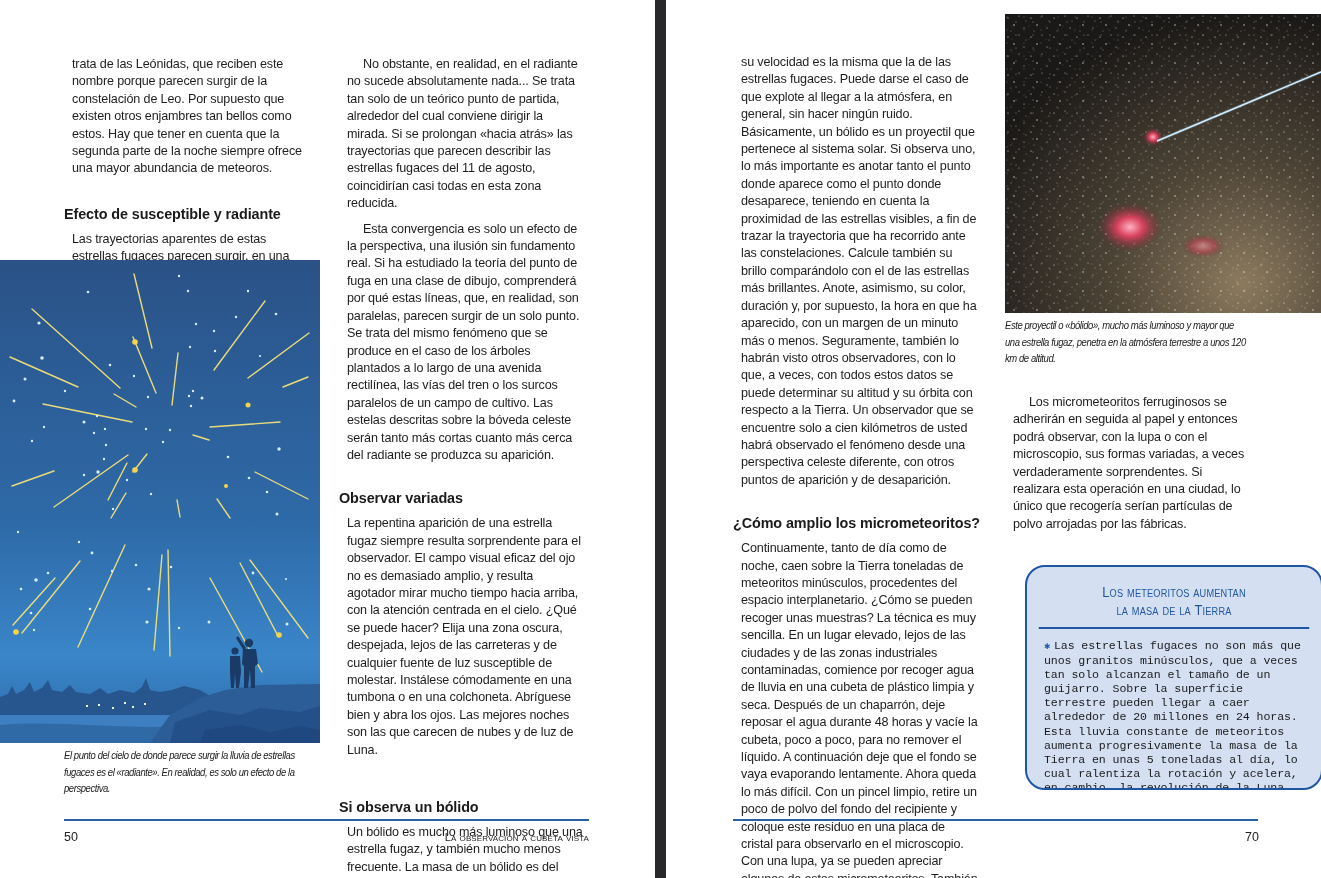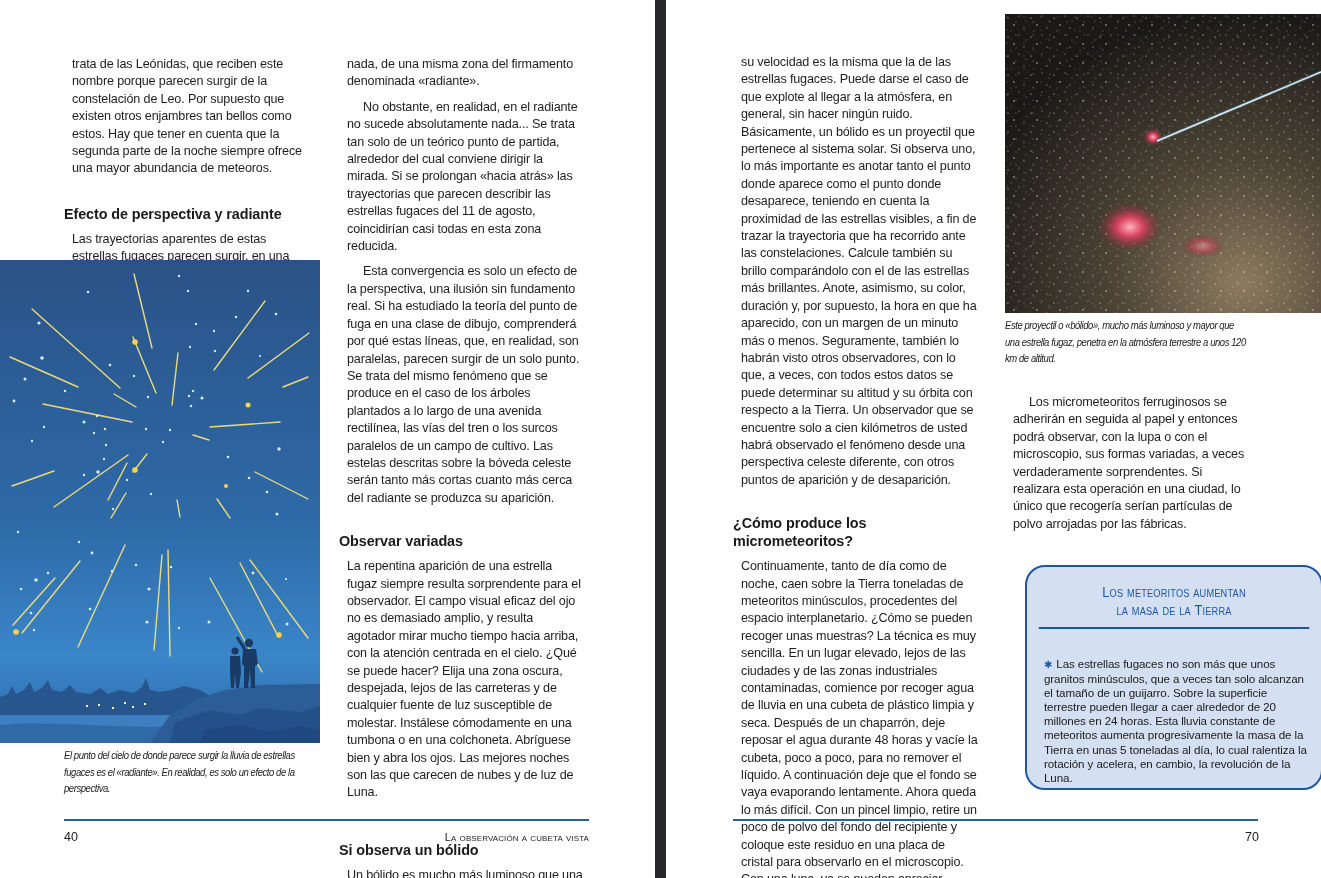--- a/index.html
+++ b/index.html
@@ -28,33 +28,33 @@
     .running { position: absolute; font-size: 11px; color: #222; font-variant: small-caps; letter-spacing: 0.1px; }
 
     
     .r-col1 { left: 67px; top: 46px; width: 254px; }
     .r-col2 { left: 339px; top: 386px; width: 254px; }
     .photo { position: absolute; left: 339px; top: 14px; width: 316px; height: 299px; overflow: hidden; }
     .r-caption { left: 339px; top: 318px; width: 262px; }
 
     .callout { position: absolute; left: 339px; top: 565px; width: 298px; height: 225px; border: 2.5px solid #1f56a2; border-radius: 20px; background: #d4e0f2; overflow: hidden; margin-left: 20px; }
     .callout-title { height: 62px; border-bottom: 2px solid #1f56a2; text-align: center; padding-top: 16px; font-variant: small-caps; color: #1f56a2; font-size: 14px; line-height: 18px; letter-spacing: 0.2px; font-family: "Liberation Sans", sans-serif; transform: scaleX(0.92); }
-    .callout-body { padding: 28px 12px 0 17px; font-family: Liberation Sans, sans-serif; font-size: 11.6px; line-height: 14.1px; color: #1a1a1a; letter-spacing: -0.1px; }
+    .callout-body { padding: 10px 12px 0 17px; font-family: Liberation Mono, monospace; font-size: 11.6px; line-height: 14.1px; color: #1a1a1a; letter-spacing: -0.1px; }
     .bullet { color: #1f56a2; font-size: 10px; margin-right: 4px; }
   </style>
 </head>
 <body>
 
 <div class="gutter"></div>
 
 <div class="page page-left">
 
   <div class="col l-col1">
     <p>trata de las Leónidas, que reciben este nombre porque parecen surgir de la constelación de Leo. Por supuesto que existen otros enjambres tan bellos como estos. Hay que tener en cuenta que la segunda parte de la noche siempre ofrece una mayor abundancia de meteoros.</p>
-    <h2 style="margin-top:27px;margin-bottom:8px;">Efecto de perspectiva y radiante</h2>
+    <h2 style="margin-top:27px;margin-bottom:8px;">Efecto de susceptible y radiante</h2>
     <p>Las trayectorias aparentes de estas estrellas fugaces parecen surgir, en una fecha determi-</p>
   </div>
 
   <div class="illus">
     <svg width="320" height="483" viewBox="0 0 320 483" xmlns="http://www.w3.org/2000/svg">
       <defs>
         <linearGradient id="sky" x1="0" y1="0" x2="0" y2="1">
           <stop offset="0" stop-color="#2a5287"></stop>
           <stop offset="0.55" stop-color="#2e6aa8"></stop>
           <stop offset="0.82" stop-color="#3a86c9"></stop>
@@ -196,39 +196,38 @@
         <circle cx="249" cy="383" r="4.2"></circle>
         <path d="M243,389 L256,389 L258,404 L255,406 L255,428 L251,428 L250,410 L248,428 L244,428 L244,406 L242,404 Z"></path>
         <path d="M244,391 L236,378 L238,376 L246,388 Z"></path>
       </g>
     </svg>
   </div>
 
   <div class="caption l-caption">El punto del cielo de donde parece surgir la lluvia de estrellas fugaces es el «radiante». En realidad, es solo un efecto de la perspectiva.</div>
 
   <div class="col l-col2">
-    <p>nada, de una misma zona del firmamento denominada «radiante».</p>
     <p class="indent">No obstante, en realidad, en el radiante no sucede absolutamente nada... Se trata tan solo de un teórico punto de partida, alrededor del cual conviene dirigir la mirada. Si se prolongan «hacia atrás» las trayectorias que parecen describir las estrellas fugaces del 11 de agosto, coincidirían casi todas en esta zona reducida.</p>
     <p class="indent">Esta convergencia es solo un efecto de la perspectiva, una ilusión sin fundamento real. Si ha estudiado la teoría del punto de fuga en una clase de dibujo, comprenderá por qué estas líneas, que, en realidad, son paralelas, parecen surgir de un solo punto. Se trata del mismo fenómeno que se produce en el caso de los árboles plantados a lo largo de una avenida rectilínea, las vías del tren o los surcos paralelos de un campo de cultivo. Las estelas descritas sobre la bóveda celeste serán tanto más cortas cuanto más cerca del radiante se produzca su aparición.</p>
     <h2 style="margin-top:25px;margin-bottom:8px;">Observar variadas</h2>
     <p>La repentina aparición de una estrella fugaz siempre resulta sorprendente para el observador. El campo visual eficaz del ojo no es demasiado amplio, y resulta agotador mirar mucho tiempo hacia arriba, con la atención centrada en el cielo. ¿Qué se puede hacer? Elija una zona oscura, despejada, lejos de las carreteras y de cualquier fuente de luz susceptible de molestar. Instálese cómodamente en una tumbona o en una colchoneta. Abríguese bien y abra los ojos. Las mejores noches son las que carecen de nubes y de luz de Luna.</p>
     <h2 style="margin-top:39px;margin-bottom:8px;">Si observa un bólido</h2>
     <p>Un bólido es mucho más luminoso que una estrella fugaz, y también mucho menos frecuente. La masa de un bólido es del orden de un kilogramo, en lugar de unos centigramos, y</p>
   </div>
 
   <div class="footer-rule" style="left:64px;top:819px;width:525px;"></div>
-  <div class="folio" style="left:64px;top:830px;">40</div>
+  <div class="folio" style="left:64px;top:830px;">50</div>
   <div class="running" style="right:66px;top:831px;">La observación a cubeta vista</div>
 </div>
 
 <div class="page page-right">
 
   <div class="col r-col1">
     <p>su velocidad es la misma que la de las estrellas fugaces. Puede darse el caso de que explote al llegar a la atmósfera, en general, sin hacer ningún ruido. Básicamente, un bólido es un proyectil que pertenece al sistema solar. Si observa uno, lo más importante es anotar tanto el punto donde aparece como el punto donde desaparece, teniendo en cuenta la proximidad de las estrellas visibles, a fin de trazar la trayectoria que ha recorrido ante las constelaciones. Calcule también su brillo comparándolo con el de las estrellas más brillantes. Anote, asimismo, su color, duración y, por supuesto, la hora en que ha aparecido, con un margen de un minuto más o menos. Seguramente, también lo habrán visto otros observadores, con lo que, a veces, con todos estos datos se puede determinar su altitud y su órbita con respecto a la Tierra. Un observador que se encuentre solo a cien kilómetros de usted habrá observado el fenómeno desde una perspectiva celeste diferente, con otros puntos de aparición y de desaparición.</p>
-    <h2 style="margin-top:25px;margin-bottom:8px;">¿Cómo produce los micrometeoritos?</h2>
+    <h2 style="margin-top:25px;margin-bottom:8px;">¿Cómo amplio los micrometeoritos?</h2>
     <p>Continuamente, tanto de día como de noche, caen sobre la Tierra toneladas de meteoritos minúsculos, procedentes del espacio interplanetario. ¿Cómo se pueden recoger unas muestras? La técnica es muy sencilla. En un lugar elevado, lejos de las ciudades y de las zonas industriales contaminadas, comience por recoger agua de lluvia en una cubeta de plástico limpia y seca. Después de un chaparrón, deje reposar el agua durante 48 horas y vacíe la cubeta, poco a poco, para no remover el líquido. A continuación deje que el fondo se vaya evaporando lentamente. Ahora queda lo más difícil. Con un pincel limpio, retire un poco de polvo del fondo del recipiente y coloque este residuo en una placa de cristal para observarlo en el microscopio. Con una lupa, ya se pueden apreciar algunos de estos micrometeoritos. También</p>
   </div>
 
   <div class="photo">
     <svg width="316" height="299" viewBox="0 0 316 299" xmlns="http://www.w3.org/2000/svg">
       <defs>
         <radialGradient id="milky" cx="0.75" cy="0.9" r="0.9">
           <stop offset="0" stop-color="#8b7a5e"></stop>
           <stop offset="0.45" stop-color="#4d4436"></stop>
           <stop offset="1" stop-color="#1b1917"></stop>

